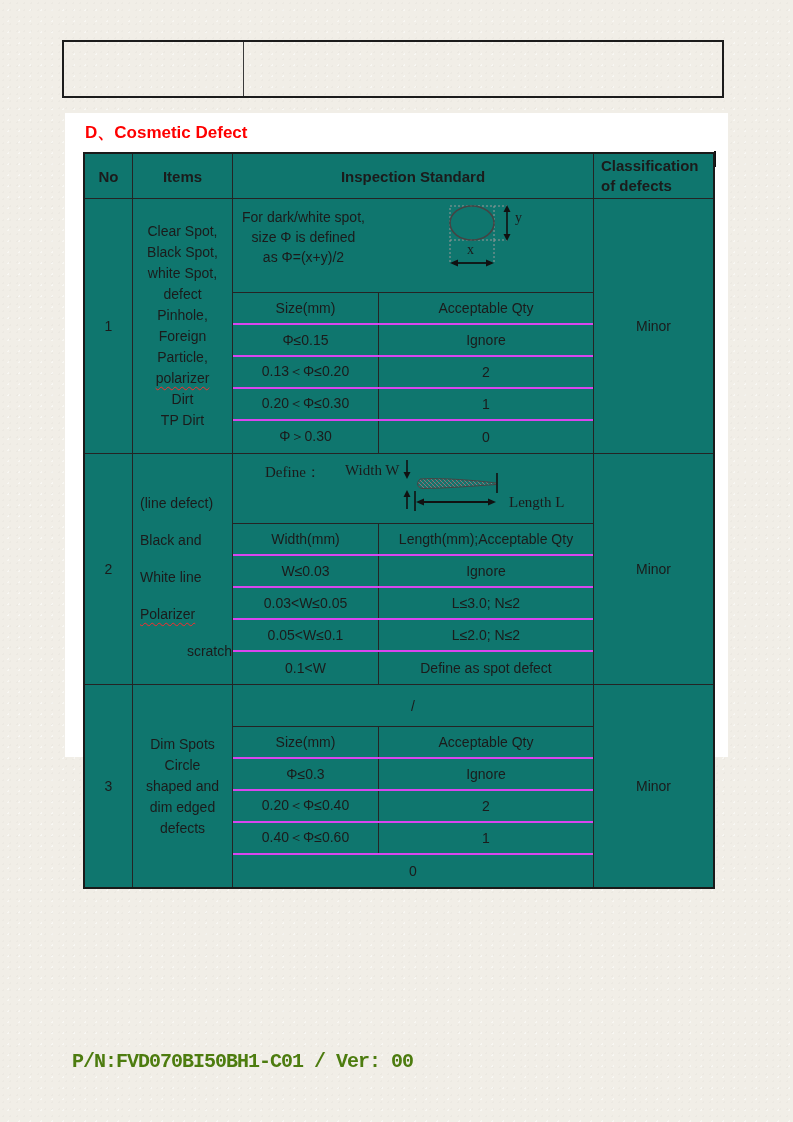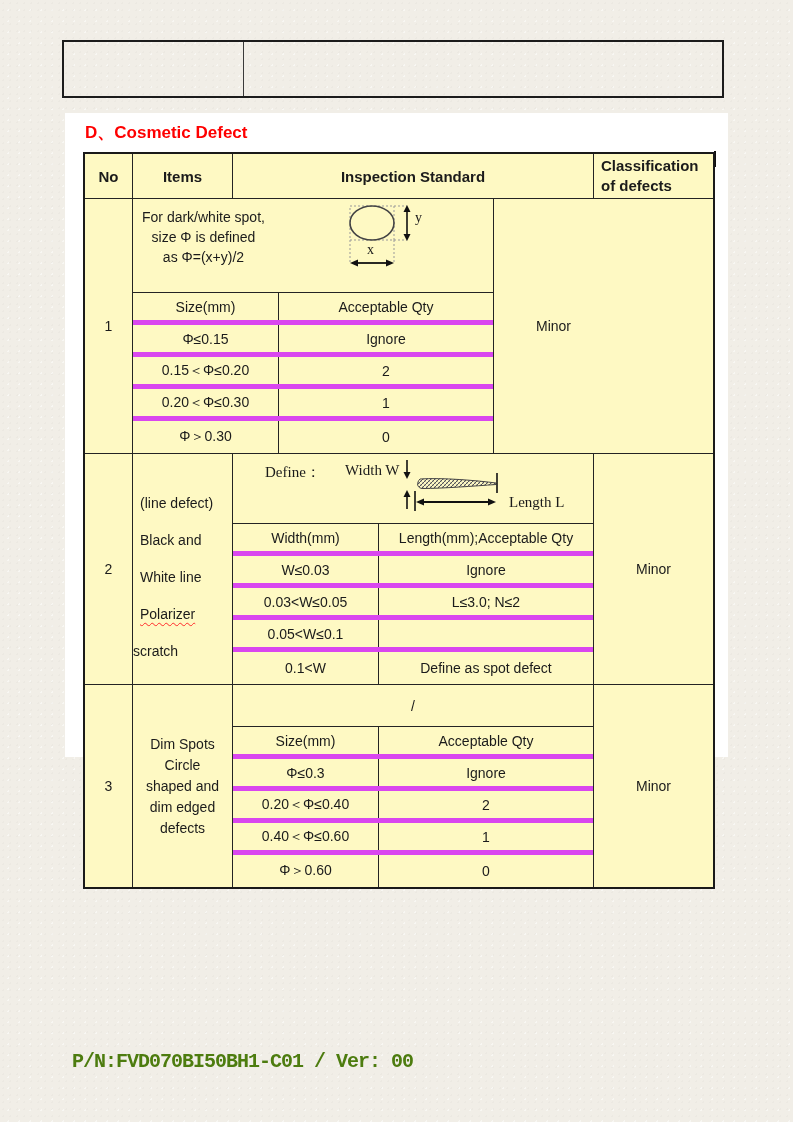--- a/index.html
+++ b/index.html
@@ -31,21 +31,21 @@
     position:absolute;left:20px;top:8px;margin:0;
     font-size:17px;font-weight:bold;color:#fe0000;
     font-family:"Liberation Sans", sans-serif;
   }
   .cursor-mark{
     position:absolute;left:649px;top:38px;width:2px;height:16px;background:#111;
   }
   
   .main-table{
     position:absolute;left:18px;top:39px;width:628px;
-    border:2px solid #1a1a1a;background:#fef9c3;
+    border:2px solid #1a1a1a;background:#0f766e;
     font-size:14px;
   }
   .trow{display:flex;border-bottom:1px solid #242424;}
   .trow.last{border-bottom:none;}
   .cell{box-sizing:border-box;}
   .cell.no{width:48px;border-right:1px solid #242424;display:flex;align-items:center;justify-content:center;}
   .cell.items{width:100px;border-right:1px solid #242424;display:flex;flex-direction:column;align-items:center;justify-content:center;line-height:21px;}
   .cell.standard{width:361px;border-right:1px solid #242424;display:flex;flex-direction:column;}
   .cell.cls{width:119px;display:flex;align-items:center;justify-content:center;}
   
@@ -56,28 +56,28 @@
   .r1{height:254px;}
   .r2{height:230px;}
   .r3{height:202px;}
   
   .intro{box-sizing:border-box;border-bottom:1px solid #242424;position:relative;}
   .intro.i1{height:94px;}
   .intro.i2{height:70px;}
   .intro.i3{height:42px;display:flex;align-items:center;justify-content:center;}
   .intro-text{position:absolute;left:9px;top:8px;line-height:20px;text-align:center;}
   
-  .subrow{box-sizing:border-box;height:32px;display:flex;border-bottom:5px solid #d946ef;}
+  .subrow{box-sizing:border-box;height:32px;display:flex;border-bottom:2px solid #d946ef;}
   .subrow:last-child{border-bottom:none;}
   .sc1{box-sizing:border-box;width:146px;border-right:1px solid #242424;display:flex;align-items:center;justify-content:center;}
   .sc2{flex:1;display:flex;align-items:center;justify-content:center;}
   
   .iline{width:100%;text-align:center;}
   .items.leftish .iline{text-align:left;padding-left:7px;box-sizing:border-box;margin-top:16px;}
-  .items.leftish .iline.centered{text-align:left;padding-left:0;}
+  .items.leftish .iline.centered{text-align:right;padding-left:0;}
   .wavy{
     display:inline-block;
     text-decoration:underline;
     text-decoration-style:wavy;
     text-decoration-color:#ff2a2a;
     text-decoration-thickness:1px;
     text-underline-offset:3px;
   }
   
   .spot-svg{position:absolute;left:203px;top:3px;}
@@ -110,20 +110,32 @@
 
       <div class="trow hrow">
         <div class="cell no">No</div>
         <div class="cell items">Items</div>
         <div class="cell standard" style="align-items:center;justify-content:center;flex-direction:row;">Inspection Standard</div>
         <div class="cell cls">Classification of defects</div>
       </div>
 
       <div class="trow r1">
         <div class="cell no">1</div>
+        <div class="cell items">
+          <div class="iline">Clear Spot,</div>
+          <div class="iline">Black Spot,</div>
+          <div class="iline">white Spot,</div>
+          <div class="iline">defect</div>
+          <div class="iline">Pinhole,</div>
+          <div class="iline">Foreign</div>
+          <div class="iline">Particle,</div>
+          <div class="iline"><span class="wavy">polarizer</span></div>
+          <div class="iline">Dirt</div>
+          <div class="iline">TP Dirt</div>
+        </div>
         <div class="cell standard">
           <div class="intro i1">
             <div class="intro-text">
               <div>For dark/white spot,</div>
               <div>size Φ is defined</div>
               <div>as Φ=(x+y)/2</div>
             </div>
             <svg class="spot-svg" width="100" height="80" viewBox="0 0 100 80">
 
               <rect x="14" y="4" width="44" height="34" fill="none" stroke="#999" stroke-width="1" stroke-dasharray="2,2"></rect>
@@ -147,21 +159,21 @@
           </div>
           <div class="subrow">
             <div class="sc1">Size(mm)</div>
             <div class="sc2">Acceptable Qty</div>
           </div>
           <div class="subrow">
             <div class="sc1">Φ≤0.15</div>
             <div class="sc2">Ignore</div>
           </div>
           <div class="subrow">
-            <div class="sc1">0.15＜Φ≤0.20</div>
+            <div class="sc1">0.13＜Φ≤0.20</div>
             <div class="sc2">2</div>
           </div>
           <div class="subrow">
             <div class="sc1">0.20＜Φ≤0.30</div>
             <div class="sc2">1</div>
           </div>
           <div class="subrow">
             <div class="sc1">Φ＞0.30</div>
             <div class="sc2">0</div>
           </div>
@@ -214,20 +226,21 @@
           <div class="subrow">
             <div class="sc1">W≤0.03</div>
             <div class="sc2">Ignore</div>
           </div>
           <div class="subrow">
             <div class="sc1">0.03&lt;W≤0.05</div>
             <div class="sc2">L≤3.0; N≤2</div>
           </div>
           <div class="subrow">
             <div class="sc1">0.05&lt;W≤0.1</div>
+            <div class="sc2">L≤2.0; N≤2</div>
           </div>
           <div class="subrow">
             <div class="sc1">0.1&lt;W</div>
             <div class="sc2">Define as spot defect</div>
           </div>
         </div>
         <div class="cell cls">Minor</div>
       </div>
 
       <div class="trow r3 last">
@@ -251,21 +264,20 @@
           </div>
           <div class="subrow">
             <div class="sc1">0.20＜Φ≤0.40</div>
             <div class="sc2">2</div>
           </div>
           <div class="subrow">
             <div class="sc1">0.40＜Φ≤0.60</div>
             <div class="sc2">1</div>
           </div>
           <div class="subrow">
-            <div class="sc1">Φ＞0.60</div>
             <div class="sc2">0</div>
           </div>
         </div>
         <div class="cell cls">Minor</div>
       </div>
 
     </div>
   </div>
 
   <div class="footer">P/N:FVD070BI50BH1-C01 / Ver: 00</div>

